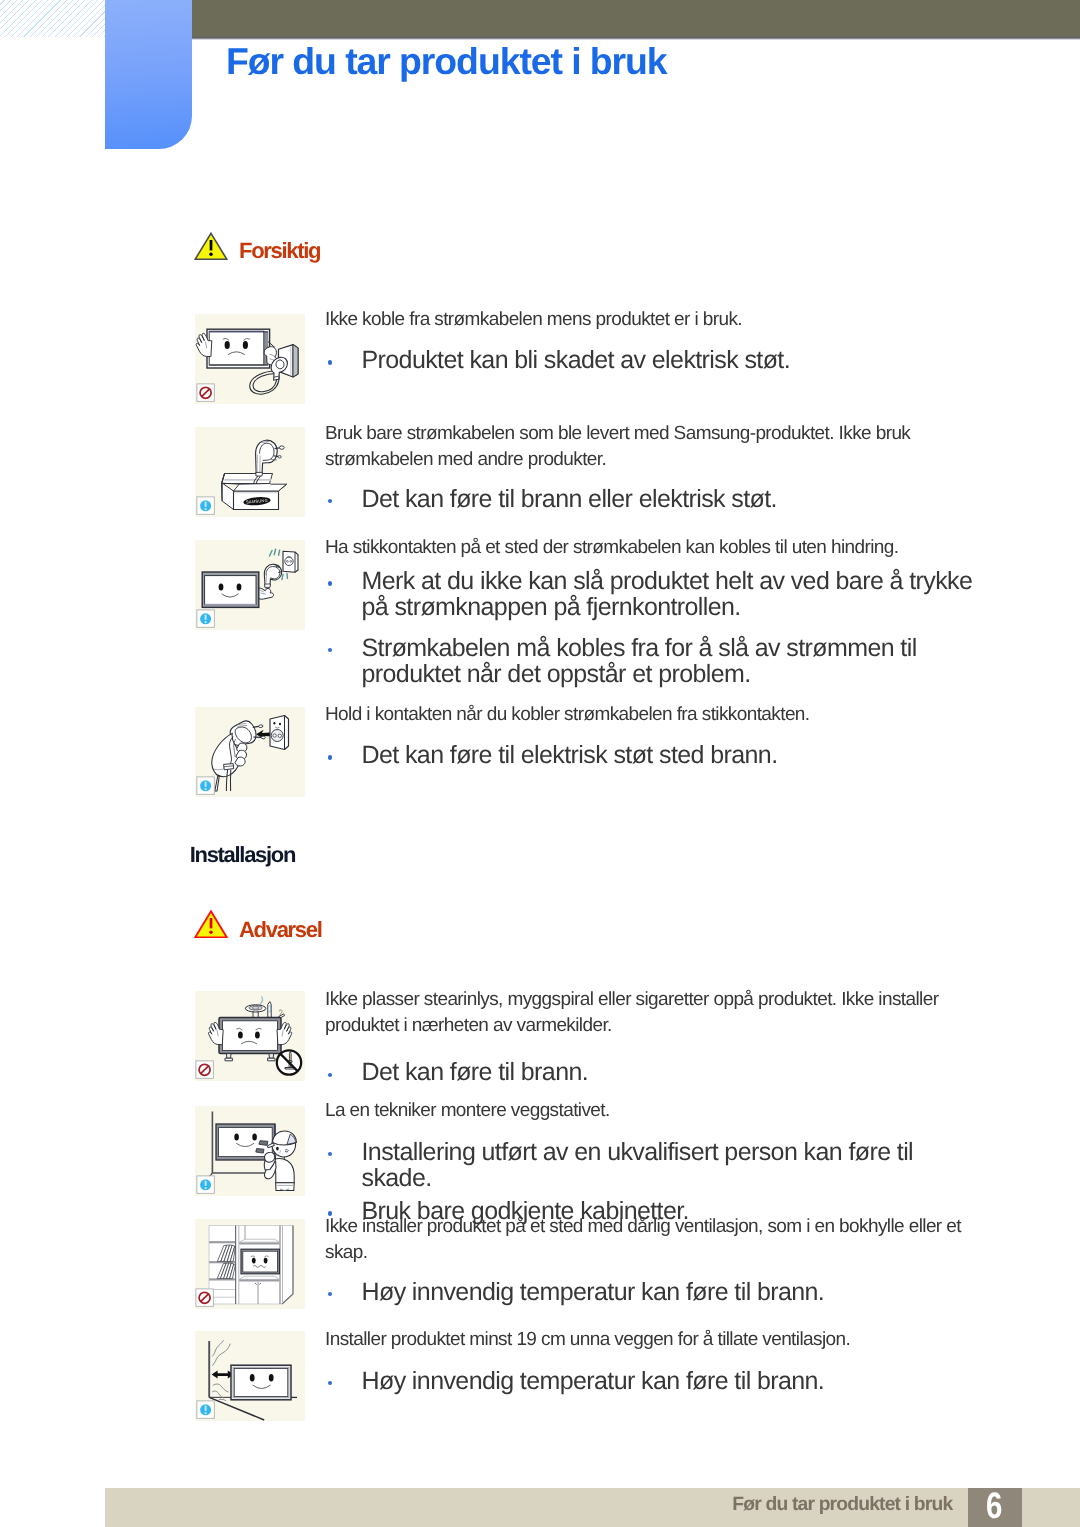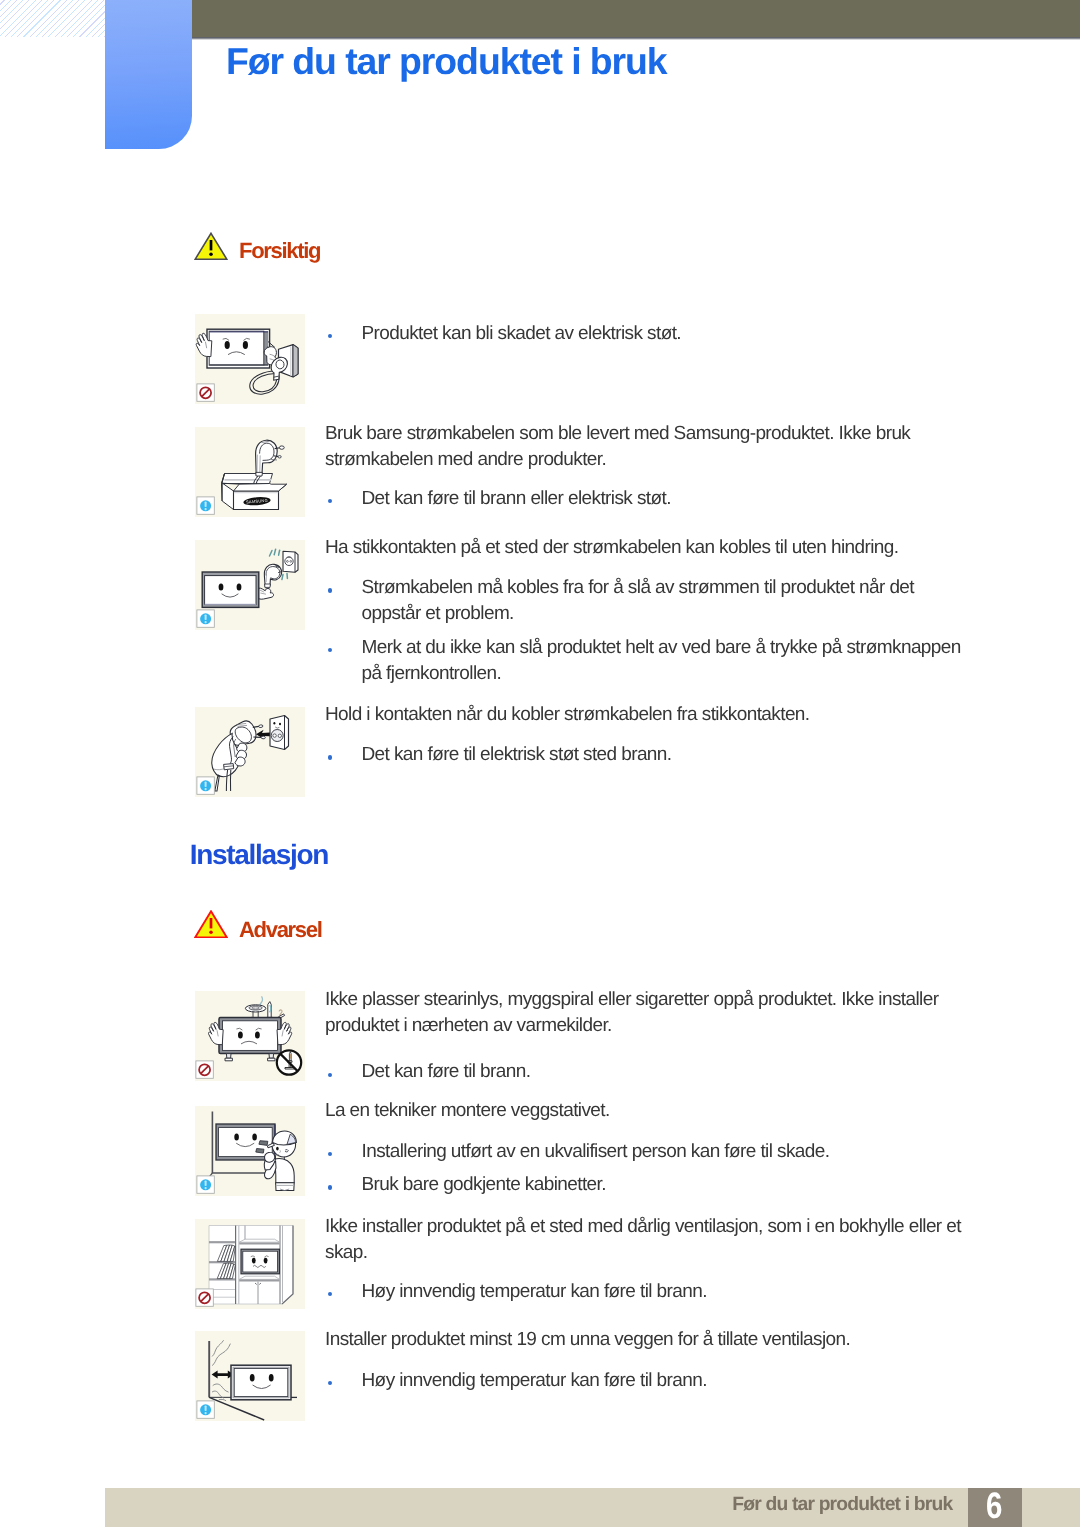--- a/index.html
+++ b/index.html
@@ -27,30 +27,30 @@
 
   
   .footbar{position:absolute;left:105px;top:1488px;width:975px;height:39px;background:#d9d3c2;}
   .foottext{transform:translateZ(0);position:absolute;left:0;top:1494.6px;width:952.3px;text-align:right;
      font-size:19.3px;font-weight:bold;color:#7c7365;letter-spacing:-0.82px;white-space:nowrap;line-height:20px;}
   .pagebox{position:absolute;left:967.8px;top:1487.9px;width:54.5px;height:39.1px;background:#90877b;}
   .pagenum{position:absolute;left:967.2px;top:1493.4px;width:54.5px;text-align:center;
      font-size:36.8px;font-weight:bold;color:#fff;line-height:25.3px;transform:scaleX(0.8);transform-origin:50% 0;}
 
   
-  .sechead{transform:translateZ(0);position:absolute;left:189.7px;font-size:28px;font-weight:bold;color:#1d4ed8;letter-spacing:-1.3px;line-height:24px;}
+  .sechead{transform:translateZ(0);position:absolute;left:189.7px;font-size:22px;font-weight:bold;color:#0f172a;letter-spacing:-1.3px;line-height:24px;}
   .warnrow{position:absolute;left:194.4px;display:flex;align-items:center;}
   .warnrow .wtxt{transform:translateZ(0);font-size:22.1px;font-weight:bold;color:#c8390a;margin-left:10.6px;letter-spacing:-1.35px;line-height:22px;margin-top:5.6px;}
 
   .fig{position:absolute;left:195px;width:110px;height:90px;background:#f9f7ea;overflow:hidden;}
   .fig svg{display:block;}
 
   .tb{position:absolute;left:325px;width:648px;}
   .para{transform:translateZ(0);font-size:19px;color:#373737;line-height:26.3px;letter-spacing:-0.6px;}
-  .bl{position:relative;transform:translateZ(0);font-size:19px;color:#373737;line-height:26.3px;padding-left:36.5px;letter-spacing:-0.6px;}
+  .bl{position:relative;transform:translateZ(0);font-size:25px;color:#373737;line-height:26.3px;padding-left:36.5px;letter-spacing:-0.6px;}
   .bl:before{content:"";position:absolute;left:2.8px;top:13.3px;width:4.6px;height:4.6px;
      border-radius:50%;background:#2f6ed0;}
 </style>
 </head>
 <body>
 
 <div class="page">
   <div class="hatch"></div>
   <div class="olivebar"></div>
   <div class="bluetab"></div>
@@ -117,20 +117,21 @@
         <ellipse cx="85.0" cy="50.4" rx="4.0" ry="4.4" fill="#fff" stroke="#2c2f38" stroke-width=".85" transform="rotate(-12 85 50.4)"></ellipse>
         <path d="M78.6 63.2 l5.0 -1.0" fill="none" stroke="#2c2f38" stroke-width=".85"></path>
         <g transform="translate(1.5,69.5)">
           <rect x=".4" y=".4" width="17.4" height="17.4" fill="#fff" stroke="#a9abaa" stroke-width=".85"></rect>
           <circle cx="9.1" cy="9.3" r="5.5" fill="none" stroke="#a32028" stroke-width="1.75"></circle>
           <line x1="5.2" y1="13.2" x2="13.0" y2="5.4" stroke="#a32028" stroke-width="1.75"></line>
         </g>
       </svg>
     </div>
     <div class="tb" style="top:306.5px">
+      <div class="para">Ikke koble fra strømkabelen mens produktet er i bruk.</div>
       <div class="bl" style="margin-top:14px">Produktet kan bli skadet av elektrisk støt.</div>
     </div>
 
     <div class="fig" style="top:427px">
       <svg width="110" height="90" viewBox="0 0 110 90">
 
         <path d="M29.5 46.5 L77.5 46.5 L74.5 56.5 L26.5 56.5 Z" fill="#fff" stroke="#2c2f38" stroke-width=".95"></path>
 
         <path d="M27.2 55.5 L29.5 46.5 L26.5 56.5 L27.2 74.0 Z" fill="#fff" stroke="#2c2f38" stroke-width=".95"></path>
 
@@ -229,22 +230,22 @@
         <g transform="translate(1.5,69.5)">
           <rect x=".4" y=".4" width="17.4" height="17.4" fill="#fff" stroke="#a9abaa" stroke-width=".85"></rect>
           <circle cx="9.1" cy="9.3" r="5.5" fill="#32b6ef"></circle>
           <rect x="8.1" y="5.1" width="2.0" height="5.4" rx=".7" fill="#bfe7fb"></rect>
           <rect x="8.1" y="11.5" width="2.0" height="2.3" rx=".7" fill="#bfe7fb"></rect>
         </g>
       </svg>
     </div>
     <div class="tb" style="top:534.7px">
       <div class="para">Ha stikkontakten på et sted der strømkabelen kan kobles til uten hindring.</div>
+      <div class="bl" style="margin-top:7px">Merk at du ikke kan slå produktet helt av ved bare å trykke på strømknappen på fjernkontrollen.</div>
       <div class="bl" style="margin-top:14px">Strømkabelen må kobles fra for å slå av strømmen til produktet når det oppstår et problem.</div>
-      <div class="bl" style="margin-top:7px">Merk at du ikke kan slå produktet helt av ved bare å trykke på strømknappen på fjernkontrollen.</div>
     </div>
 
     <div class="fig" style="top:707px">
       <svg width="110" height="90" viewBox="0 0 110 90">
 
         <path d="M75.0 12.0 L89.5 8.5 L93.5 12.0 L93.5 39.0 L89.5 42.5 L75.0 39.0 Z" fill="#fff" stroke="#2c2f38" stroke-width="1.15" stroke-linejoin="round"></path>
         <path d="M89.5 8.5 L89.5 42.5" fill="none" stroke="#2c2f38" stroke-width="1"></path>
         <ellipse cx="79.4" cy="16.2" rx="1.0" ry="1.3" fill="#111"></ellipse>
         <ellipse cx="85.0" cy="17.0" rx="1.0" ry="1.3" fill="#111"></ellipse>
         <path d="M80.2 20.0 q2.1 2.0 4.2 .4" fill="none" stroke="#2c2f38" stroke-width=".6"></path>

